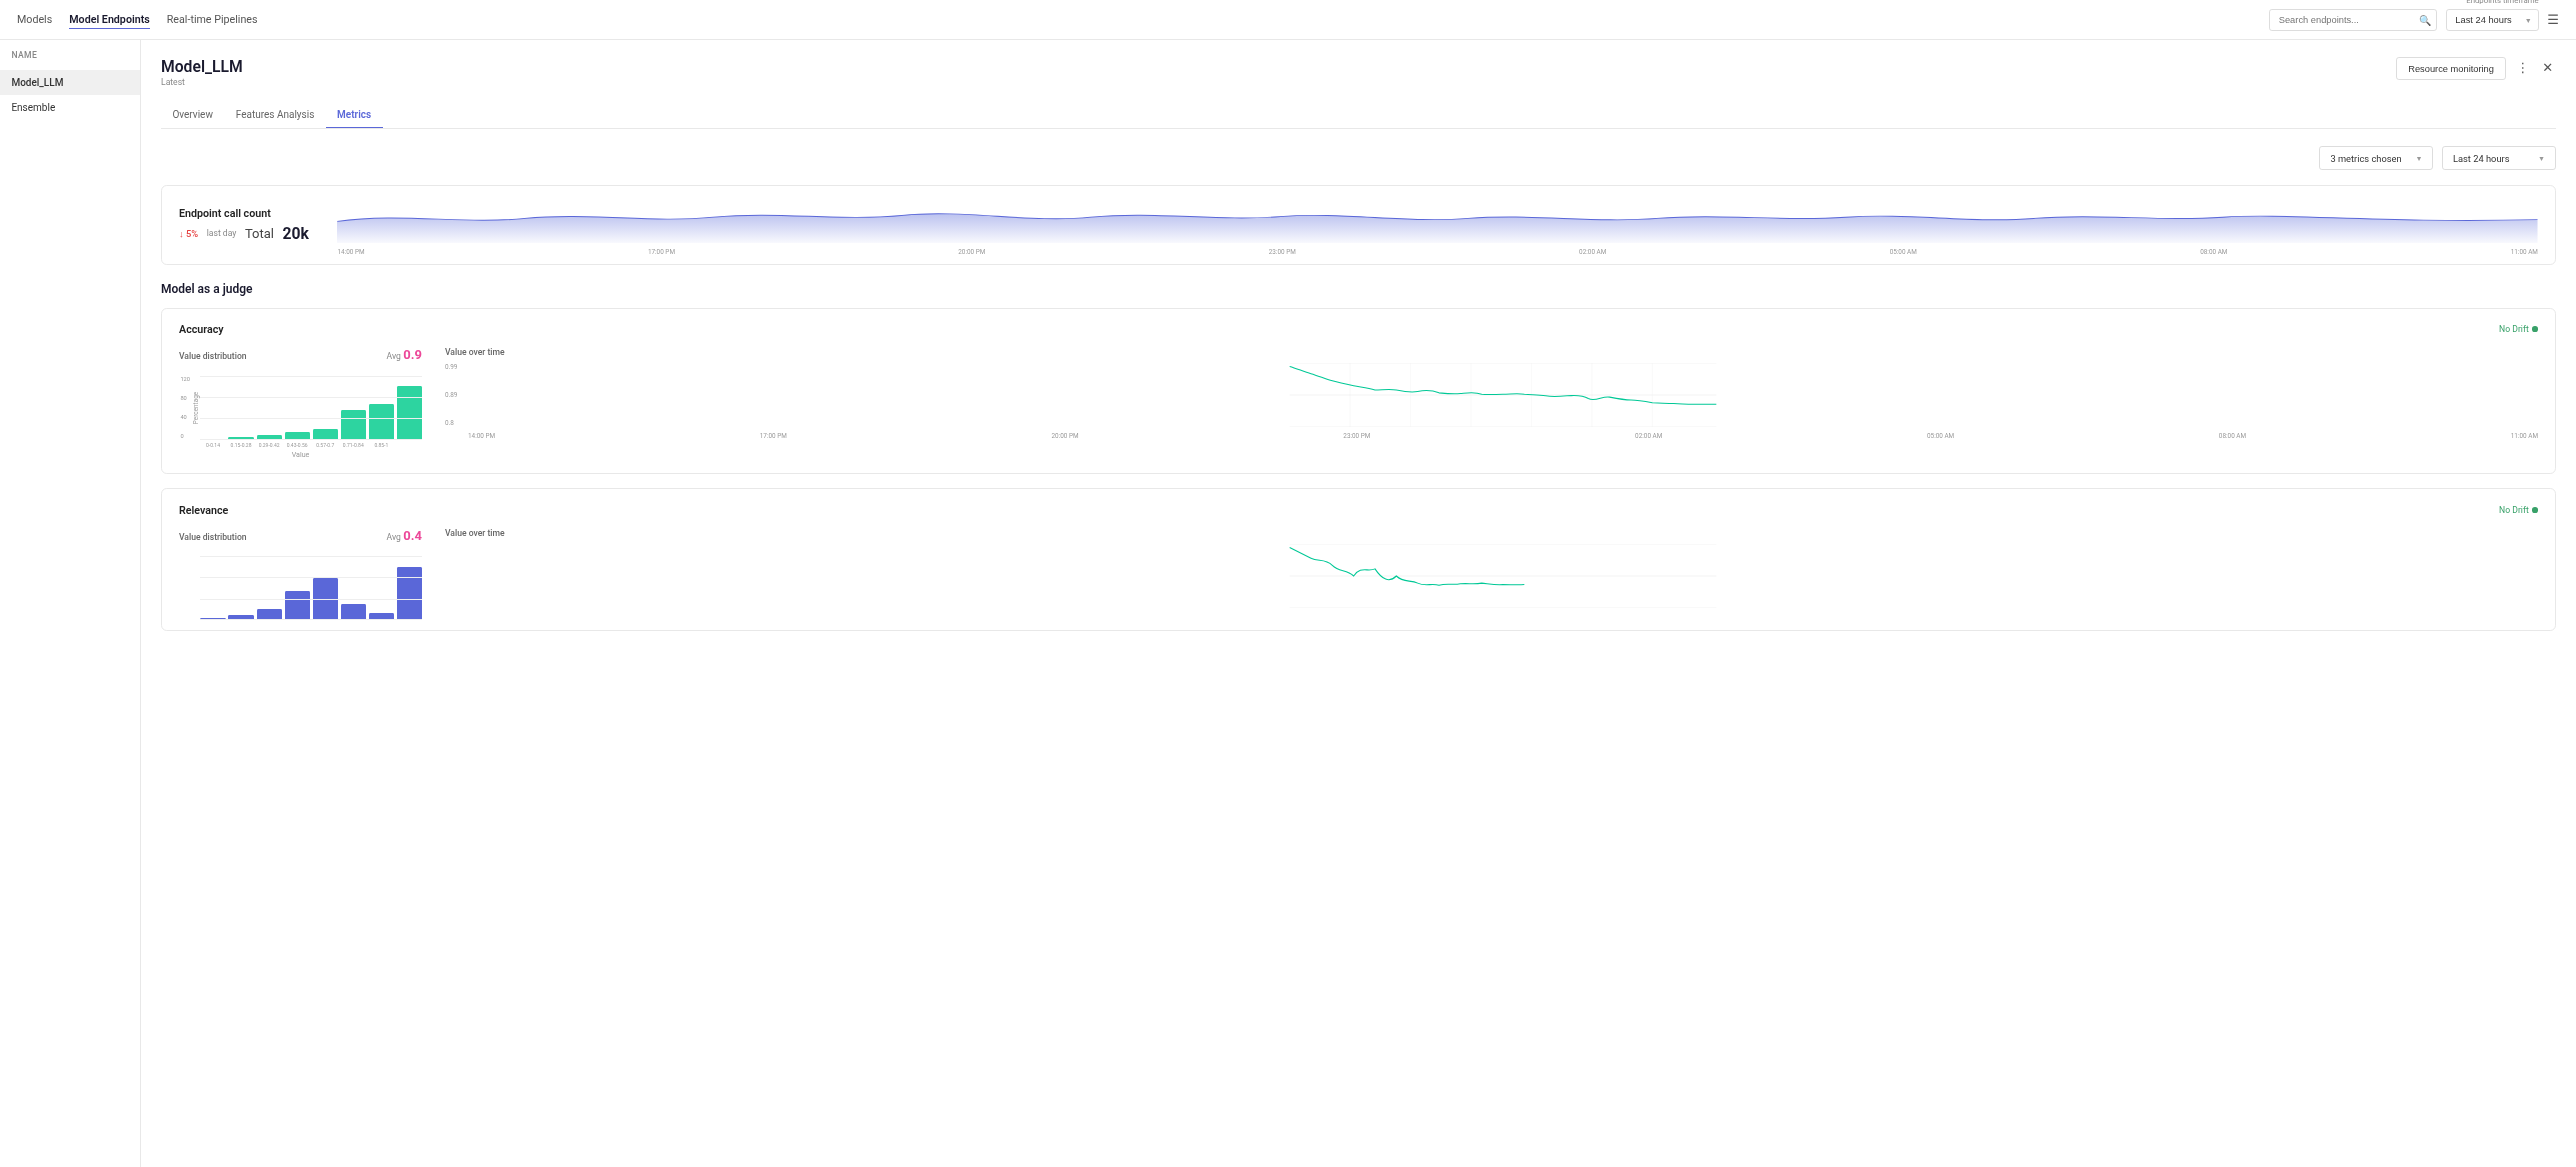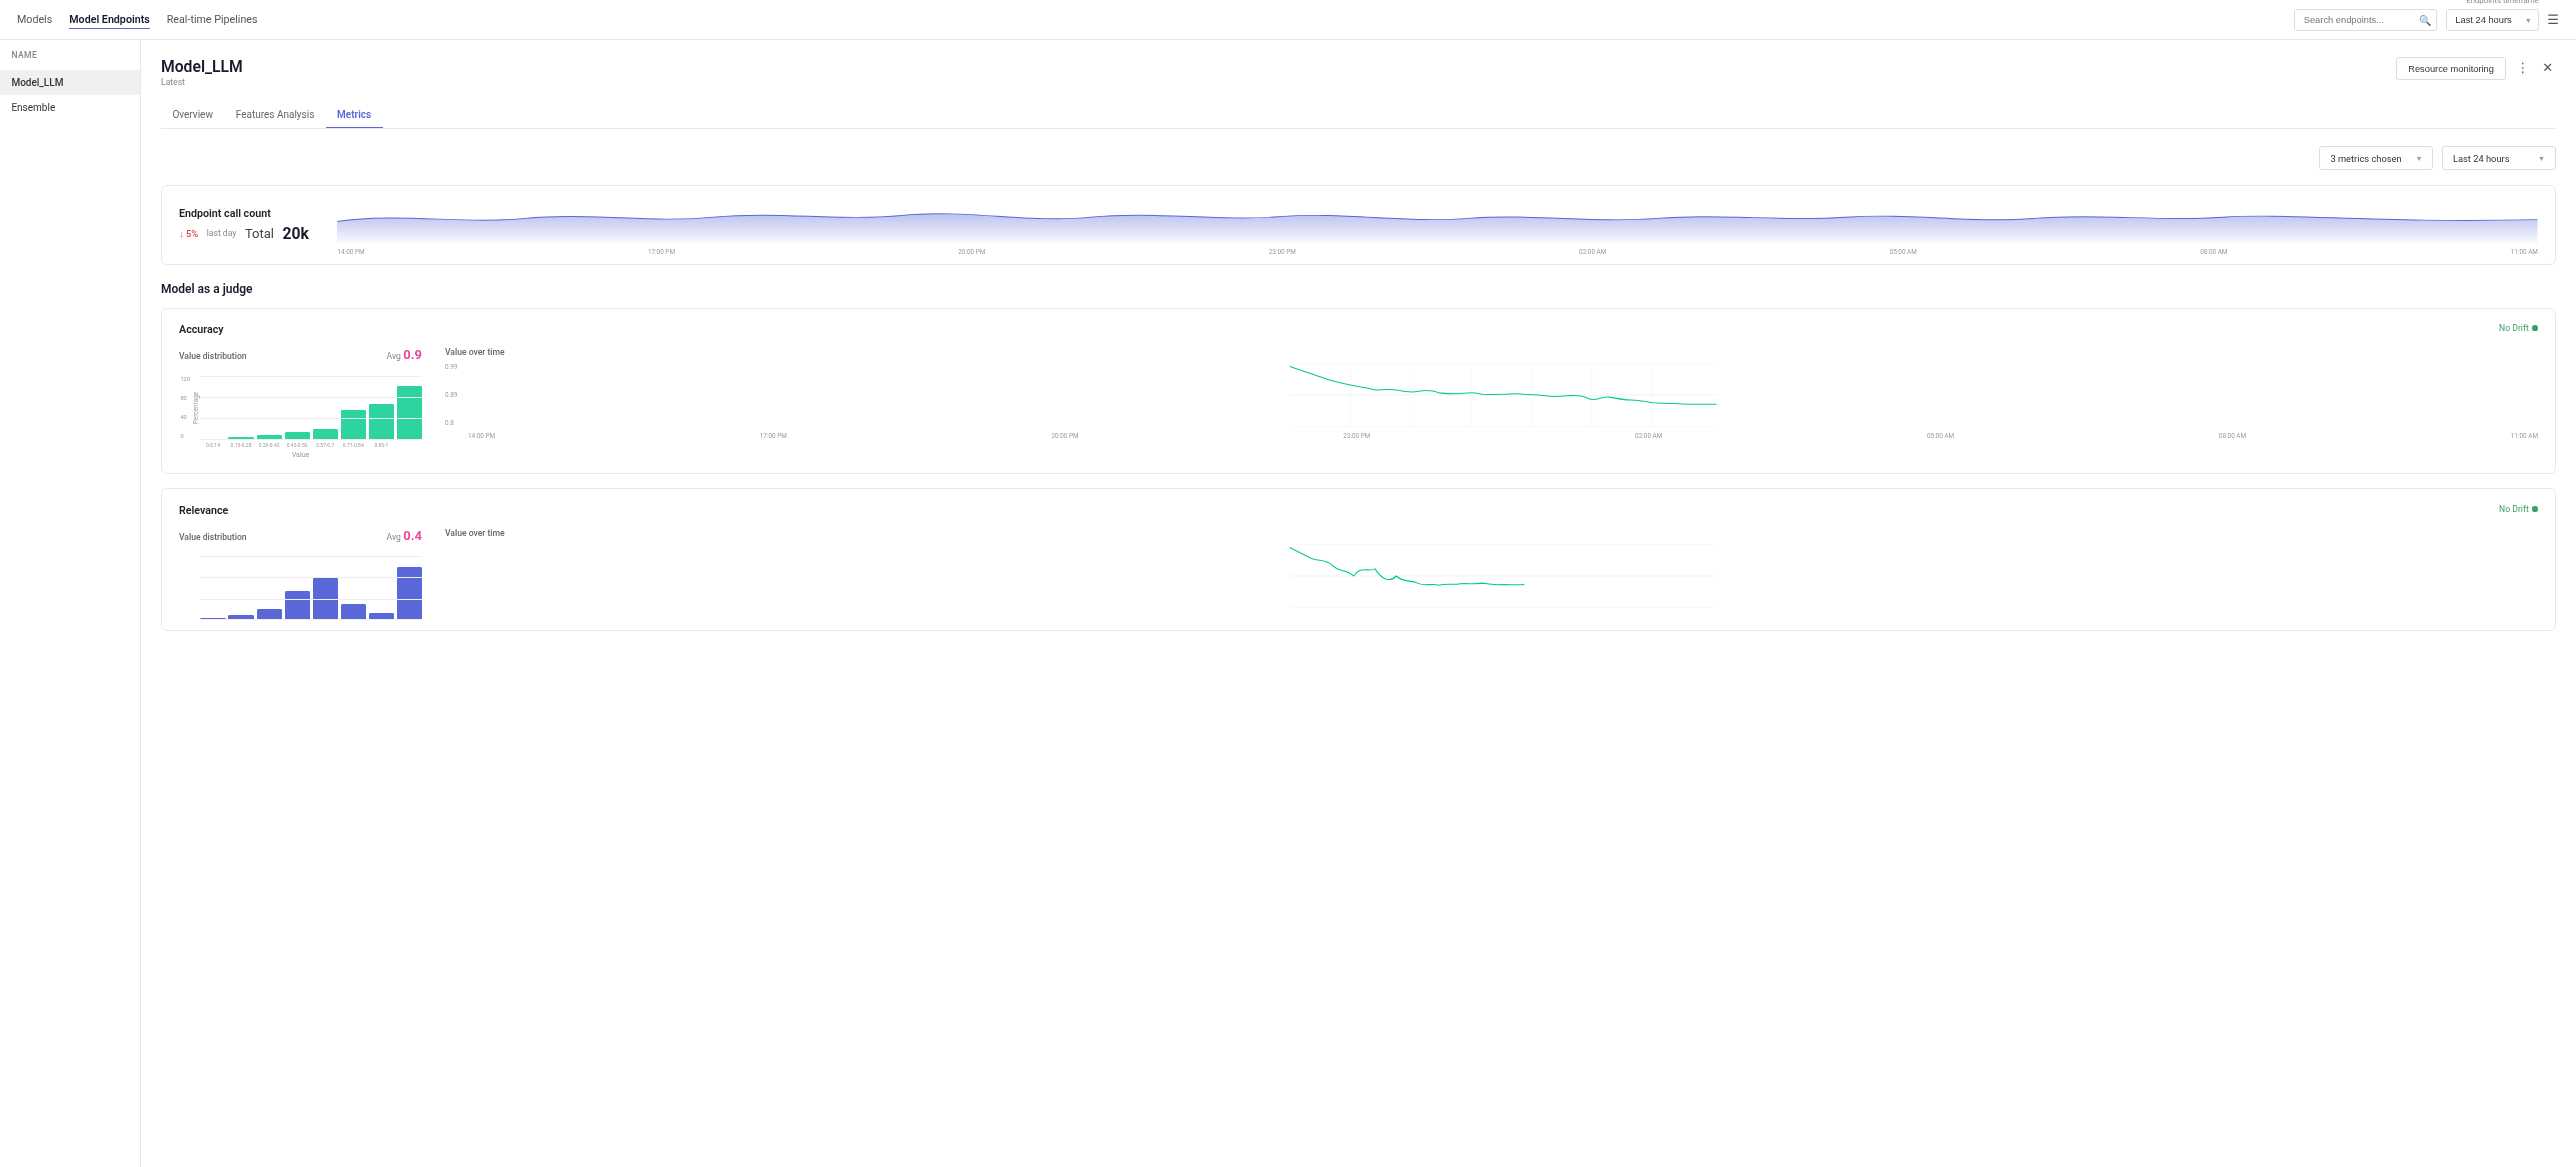--- a/index.html
+++ b/index.html
@@ -10,21 +10,21 @@
       display: flex; align-items: center; padding: 0 17px; height: 40px;
       border-bottom: 0.7px solid #e8e8e8; background: #fff;
       justify-content: space-between;
     }
     .nav-left { display: flex; align-items: center; gap: 17px; }
     .nav-item { font-size: 10.7px; color: #555; cursor: pointer; padding: 2.9px 0; }
     .nav-item.active { color: #1a1a2e; font-weight: 600; border-bottom: 1.4px solid #5a67d8; }
     .nav-right { display: flex; align-items: center; gap: 8.6px; }
     .search-container { position: relative; }
     .search-input {
-      width: 143px; padding: 5px 23px 5px 8.6px; border: 0.7px solid #ddd;
+      width: 168px; padding: 5px 23px 5px 8.6px; border: 0.7px solid #ddd;
       border-radius: 2.9px; font-size: 9.3px; color: #555; outline: none;
     }
     .search-icon-wrap { position: absolute; right: 5.7px; top: 50%; transform: translateY(-50%); color: #999; }
     .timeframe-label { font-size: 7.8px; color: #888; position: absolute; top: -13px; right: 0; white-space: nowrap; }
     .timeframe-wrapper { position: relative; }
     .timeframe-select {
       padding: 5px 23px 5px 8.6px; border: 0.7px solid #ddd; border-radius: 2.9px;
       font-size: 9.3px; color: #333; background: #fff; cursor: pointer; appearance: none;
       min-width: 93px;
     }
@@ -83,21 +83,21 @@
     .chart-area { flex: 1; position: relative; height: 50px; }
 
     
     .section-title { font-size: 12px; font-weight: 600; color: #1a1a2e; margin-bottom: 11.4px; }
 
     
     .metric-card {
       border: 0.7px solid #e8e8e8; border-radius: 5.7px; padding: 14.3px 17px;
       margin-bottom: 14.3px;
     }
-    .metric-card-header { display: flex; justify-content: space-between; align-items: flex-start; margin-bottom: 11.4px; }
+    .metric-card-header { display: flex; justify-content: space-between; align-items: center; margin-bottom: 11.4px; }
     .metric-card-title { font-size: 10.7px; font-weight: 600; color: #222; }
     .no-drift { font-size: 8.6px; color: #38a169; display: flex; align-items: center; gap: 3.6px; }
     .no-drift-dot { width: 5.7px; height: 5.7px; background: #38a169; border-radius: 50%; }
 
     .metric-card-body { display: flex; gap: 23px; }
     .distribution-section { flex: 0 0 243px; }
     .value-over-time-section { flex: 1; }
     .chart-label { font-size: 8.6px; color: #666; margin-bottom: 5.7px; font-weight: 500; }
     .avg-label { font-size: 8.6px; color: #888; }
     .avg-value { font-size: 13px; font-weight: 700; color: #ec4899; }

